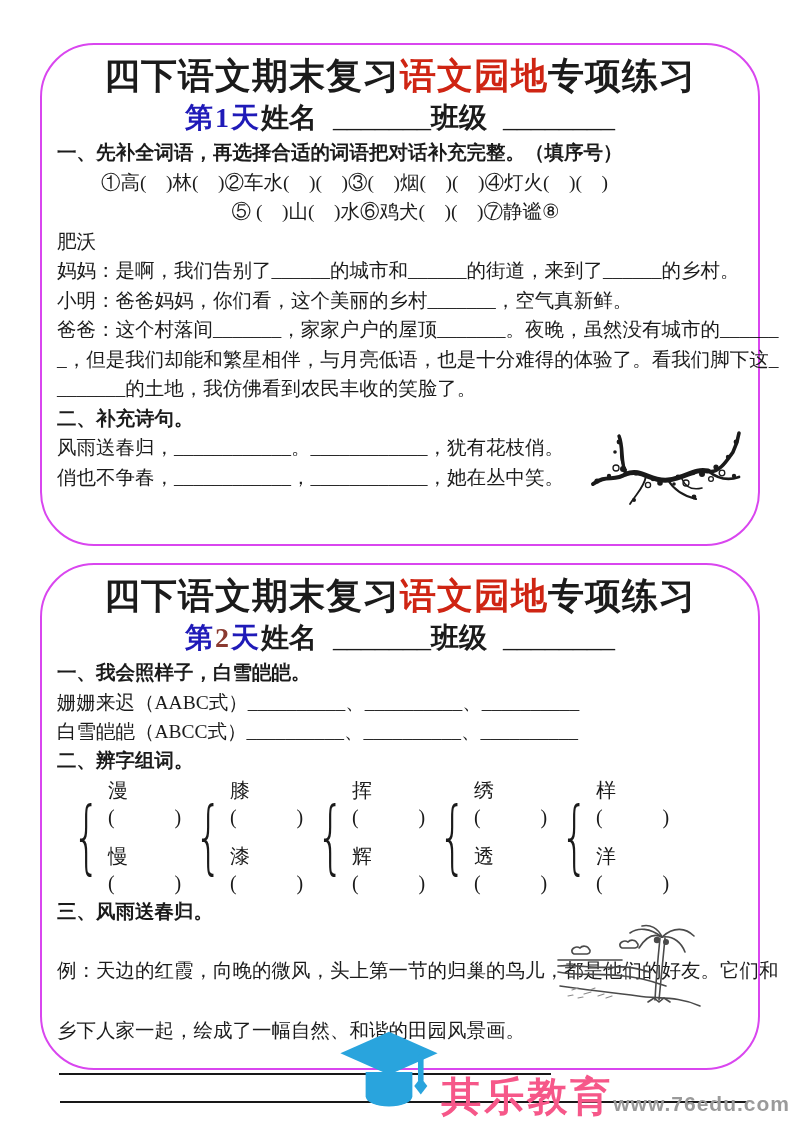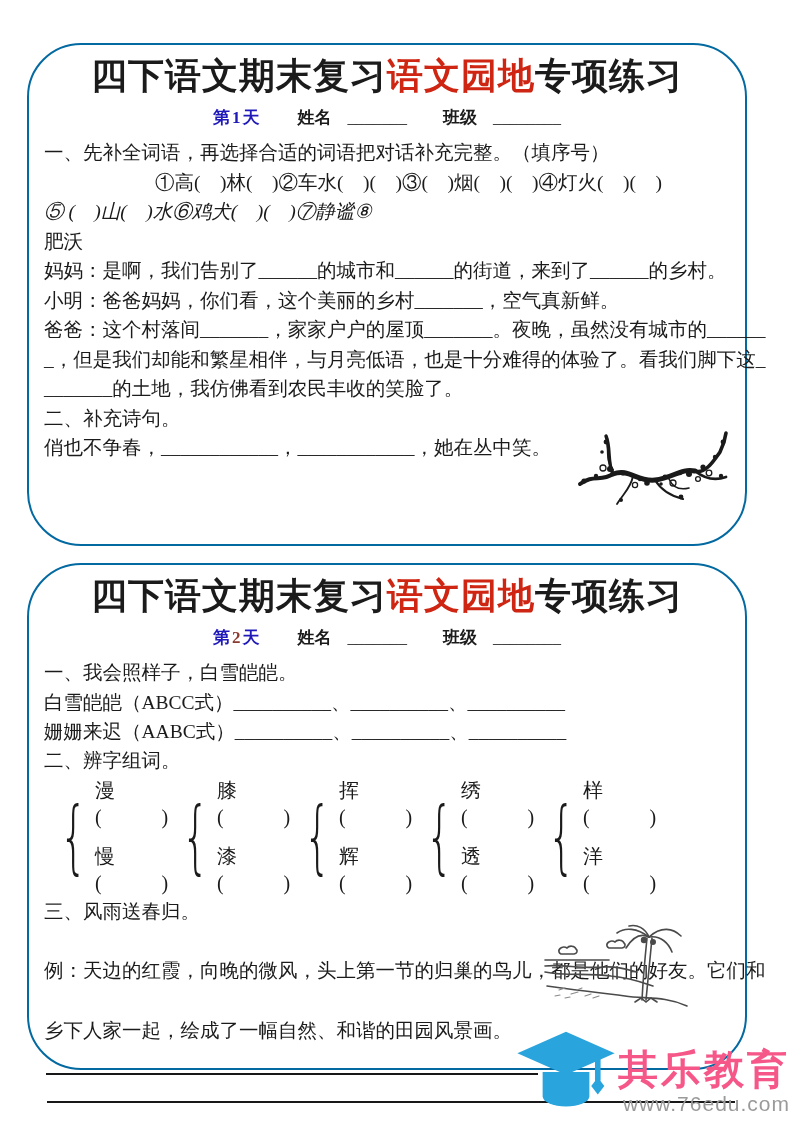--- a/index.html
+++ b/index.html
@@ -2,68 +2,68 @@
 <html style="--title-red: #cf2513; --day-blue: #1f1ab8; --day2-digit: #8b3a30; --brand-pink: #f65789; --brand-blue: #29a4dd; --url-gray: #9a9a9a; --ink: #1b1b1b;"><head>
 <meta charset="utf-8">
 <style>
   html,body{margin:0;padding:0;}
   body{
     width:793px;height:1121px;position:relative;overflow:hidden;
     background:#ffffff;color:var(--ink,#1b1b1b);
     font-family:"Liberation Serif","DejaVu Serif",serif;
   }
   .card{
-    position:absolute;left:27px;width:720px;background:#fff;
-    border:2px solid #0369a1;border-radius:54px;box-sizing:border-box;
+    position:absolute;left:40px;width:720px;background:#fff;
+    border:2px solid #d946ef;border-radius:54px;box-sizing:border-box;
   }
   #card1{top:43px;height:503px;}
   #card2{top:563px;height:507px;}
   .title{
     margin:9px 0 0;text-align:center;
     font-size:36px;font-weight:700;letter-spacing:1px;line-height:45px;
   }
   .title .red{color:var(--title-red,#cf2513);}
   .header-row{
-    display:flex;justify-content:center;gap:36px;
-    font-size:17px;font-weight:700;line-height:30px;margin-top:4px;
+    display:flex;justify-content:center;
+    font-size:28px;font-weight:700;line-height:30px;margin-top:4px;
   }
   .day{color:var(--day-blue,#1f1ab8);letter-spacing:2px;}
   .day-num-alt{color:var(--day2-digit,#8b3a30);}
   .fblank{font-weight:400;letter-spacing:0;margin-left:16px;}
   .cbody{padding:5px 16px 0 15px;font-size:19.5px;line-height:29.5px;}
   .line{white-space:nowrap;}
-  .bold{font-weight:400;}
-  .sb{display:flex;justify-content:center;margin-left:44px;}
-  .sb2{display:flex;justify-content:flex-start;padding-right:8px;font-style:italic;}
+  .bold{font-weight:700;}
+  .sb{display:flex;justify-content:flex-start;margin-left:44px;}
+  .sb2{display:flex;justify-content:center;padding-right:8px;}
   .center{text-align:center;}
   .wrow{line-height:29px;}
   .exline{line-height:32px;margin-top:28px;}
   .pairs{display:flex;justify-content:space-between;width:610px;margin:2px 0 0 4px;}
   .pair{display:flex;align-items:center;}
   .brace{
     font-family:"DejaVu Sans",sans-serif;font-size:80px;font-weight:100;
     line-height:80px;transform:scaleX(.55);margin-right:-4px;
   }
   .pcol{display:flex;flex-direction:column;gap:12px;font-size:20px;line-height:27px;}
   .ansline{border-bottom:2px solid #181818;height:0;}
   .ans1{width:492px;margin:26px 0 0 2px;}
   .ans2{width:688px;margin:26px 0 0 3px;}
   .plum{position:absolute;right:16px;bottom:24px;}
   .scene{position:absolute;right:54px;bottom:56px;}
   .footer{position:absolute;right:3px;bottom:4px;display:flex;align-items:flex-end;z-index:5;}
   .cap{width:104px;height:86px;margin:0 0 2px -2px;}
   .cap-fill{fill:var(--brand-blue,#29a4dd);}
   .cap-stroke{stroke:var(--brand-blue,#29a4dd);}
-  .ftext{display:flex;flex-direction:column;align-items:flex-end;}
+  .ftext{display:flex;align-items:flex-end;}
   .brand{
     color:var(--brand-pink,#f65789);font-size:40px;font-weight:700;
     font-family:"Liberation Sans","DejaVu Sans",sans-serif;line-height:42px;letter-spacing:3px;
   }
   .url{
-    color:var(--url-gray,#9a9a9a);font-size:21px;font-weight:400;
+    color:var(--url-gray,#9a9a9a);font-size:21px;font-weight:700;
     font-family:"Liberation Sans","DejaVu Sans",sans-serif;line-height:27px;letter-spacing:1px;
   }
   .ink{stroke:#1a1a1a;fill:none;stroke-linecap:round;}
   .inkfill{fill:#1a1a1a;}
   .sketch{stroke:#4a4a4a;fill:none;stroke-linecap:round;stroke-width:1.6;}
   .sketch-light{stroke:#8a8a8a;fill:none;stroke-linecap:round;stroke-width:1.2;}
 </style>
 </head>
 <body>
 
@@ -90,20 +90,21 @@
       <span>⑦静谧</span>
       <span>⑧</span>
     </div>
     <div class="line">肥沃</div>
     <div class="line">妈妈：是啊，我们告别了______的城市和______的街道，来到了______的乡村。</div>
     <div class="line">小明：爸爸妈妈，你们看，这个美丽的乡村_______，空气真新鲜。</div>
     <div class="line">爸爸：这个村落间_______，家家户户的屋顶_______。夜晚，虽然没有城市的______</div>
     <div class="line">_，但是我们却能和繁星相伴，与月亮低语，也是十分难得的体验了。看我们脚下这_</div>
     <div class="line">_______的土地，我仿佛看到农民丰收的笑脸了。</div>
     <div class="line bold">二、补充诗句。</div>
+    <div class="line">风雨送春归，____________。____________，犹有花枝俏。</div>
     <div class="line">俏也不争春，____________，____________，她在丛中笑。</div>
   </div>
 
   <svg class="plum" width="152" height="96" viewBox="0 0 152 96">
     <g class="ink">
       <path d="M3,60 C16,50 24,58 36,50" stroke-width="4"></path>
       <path d="M36,50 C30,38 34,24 29,12" stroke-width="3.4"></path>
       <path d="M29,12 C33,24 28,36 36,46" stroke-width="2.2"></path>
       <path d="M36,50 C52,44 60,58 78,56 C96,54 104,44 118,47" stroke-width="5"></path>
       <path d="M118,47 C128,50 136,38 143,28 C146,22 148,16 149,9" stroke-width="3.6"></path>
@@ -146,22 +147,22 @@
   <h1 class="title"><span>四下语文期末复习</span><span class="red">语文园地</span><span>专项练习</span></h1>
 
   <div class="header-row">
     <span class="day"><span>第</span><span class="day-num-alt">2</span><span>天</span></span>
     <span><span>姓名</span><span class="fblank">_______</span></span>
     <span><span>班级</span><span class="fblank">________</span></span>
   </div>
 
   <div class="cbody">
     <div class="line bold">一、我会照样子，白雪皑皑。</div>
+    <div class="line wrow">姗姗来迟（AABC式）__________、__________、__________</div>
     <div class="line wrow">白雪皑皑（ABCC式）__________、__________、__________</div>
-    <div class="line wrow">姗姗来迟（AABC式）__________、__________、__________</div>
     <div class="line bold">二、辨字组词。</div>
 
     <div class="pairs">
       <div class="pair">
         <span class="brace">{</span>
         <span class="pcol">
             <span>漫(　　　)</span>
             <span>慢(　　　)</span>
           </span>
       </div>

